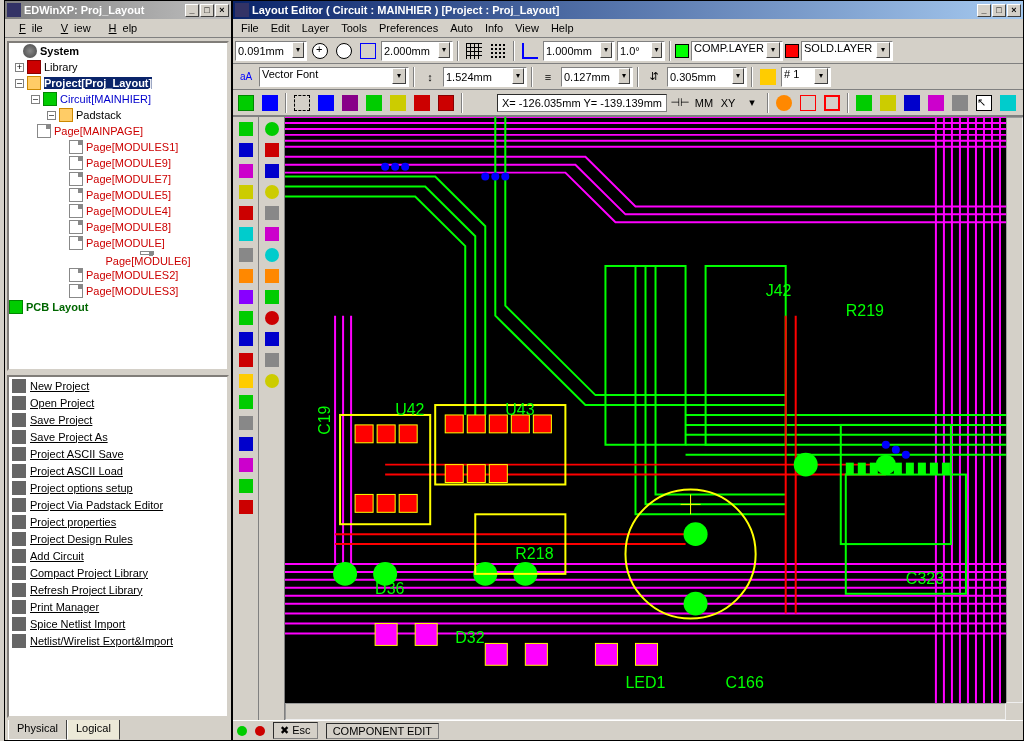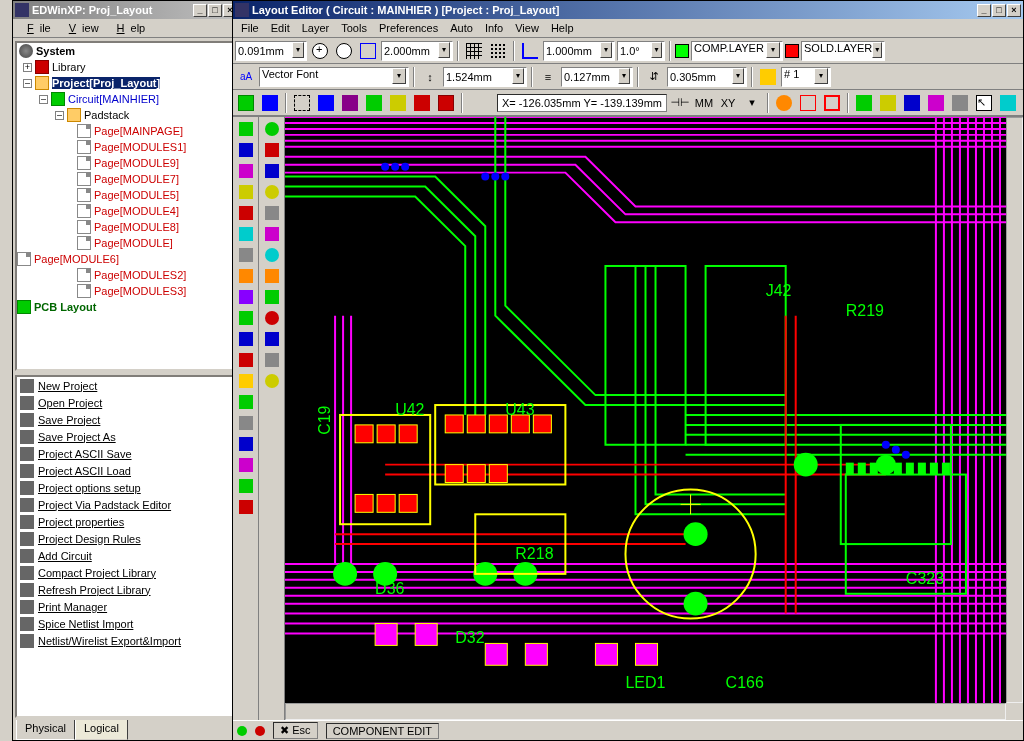--- a/index.html
+++ b/index.html
@@ -20,21 +20,21 @@
 .toolbar-row { height: 26px; background: #d4d0c8; display: flex; align-items: center; padding: 2px; border-bottom: 1px solid #808080; gap: 2px; }
 .tbtn { width: 22px; height: 22px; border: 1px solid transparent; display: flex; align-items: center; justify-content: center; cursor: default; }
 .tbtn .ico { width: 16px; height: 16px; }
 .tsep { width: 2px; height: 20px; border-left: 1px solid #808080; border-right: 1px solid #fff; margin: 0 2px; }
 .combo { height: 20px; border: 1px solid; border-color: #808080 #fff #fff #808080; background: #fff; padding: 0 2px; display: flex; }
 .combo input { border: none; outline: none; width: 100%; font-size: 11px; }
 .combo .arrow { width: 14px; height: 16px; background: #d4d0c8; border: 1px solid; border-color: #fff #404040 #404040 #fff; text-align: center; font-size: 8px; line-height: 14px; }
 .layer-swatch { width: 14px; height: 14px; border: 1px solid #000; }
 
 
-#win-left { left: 12px; top: 0; width: 228px; height: 741px; }
+#win-left { left: 4px; top: 0; width: 228px; height: 741px; }
 #win-left .content { position: absolute; top: 38px; bottom: 20px; left: 0; right: 0; display: flex; flex-direction: column; }
 
 .tree-panel { flex: 0 0 330px; background: #fff; border: 2px inset #d4d0c8; overflow: auto; margin: 2px; }
 .tree-panel .node { display: flex; align-items: center; height: 16px; white-space: nowrap; }
 .tree-panel .exp { width: 9px; height: 9px; border: 1px solid #808080; text-align: center; line-height: 7px; font-size: 9px; margin-right: 3px; background: #fff; cursor: default; }
 .tree-panel .ticon { width: 14px; height: 14px; margin-right: 3px; }
 .tree-panel .label { cursor: default; }
 .tree-panel .label.sel { background: #0a246a; color: #fff; }
 .tree-panel .label.bold { font-weight: bold; }
 .tree-panel .label.red { color: #c00; }
@@ -98,21 +98,21 @@
     </div>
   </div>
   <div class="menubar">
     <span><span class="u">F</span>ile</span>
     <span><span class="u">V</span>iew</span>
     <span><span class="u">H</span>elp</span>
   </div>
 
   <div class="content">
     <div class="tree-panel">
-      <div class="node" style="padding-left:2px">
+      <div class="node" style="padding-left:14px">
         <div class="ticon i-gear"></div>
         <span class="label bold">System</span>
       </div>
       <div class="node" style="padding-left:6px">
         <div class="exp">+</div>
         <div class="ticon i-book"></div>
         <span class="label">Library</span>
       </div>
       <div class="node" style="padding-left:6px">
         <div class="exp">–</div>
@@ -123,21 +123,21 @@
         <div class="exp">–</div>
         <div class="ticon i-comp"></div>
         <span class="label blue">Circuit[MAINHIER]</span>
       </div>
       <div class="node" style="padding-left:38px">
         <div class="exp">–</div>
         <div class="ticon i-folder"></div>
         <span class="label">Padstack</span>
       </div>
       <div id="page-nodes">
-          <div class="node" style="padding-left: 60px;">
+          <div class="node" style="padding-left: 28px;">
             <div class="ticon i-doc"></div>
             <span class="label red">Page[MAINPAGE]</span>
           </div>
           <div class="node" style="padding-left: 60px;">
             <div class="ticon i-doc"></div>
             <span class="label red">Page[MODULES1]</span>
           </div>
           <div class="node" style="padding-left: 60px;">
             <div class="ticon i-doc"></div>
             <span class="label red">Page[MODULE9]</span>
@@ -155,21 +155,21 @@
             <span class="label red">Page[MODULE4]</span>
           </div>
           <div class="node" style="padding-left: 60px;">
             <div class="ticon i-doc"></div>
             <span class="label red">Page[MODULE8]</span>
           </div>
           <div class="node" style="padding-left: 60px;">
             <div class="ticon i-doc"></div>
             <span class="label red">Page[MODULE]</span>
           </div>
-          <div class="node" style="">
+          <div class="node" style="padding-left: 60px; flex-direction: column;">
             <div class="ticon i-doc"></div>
             <span class="label red">Page[MODULE6]</span>
           </div>
           <div class="node" style="padding-left: 60px;">
             <div class="ticon i-doc"></div>
             <span class="label red">Page[MODULES2]</span>
           </div>
           <div class="node" style="padding-left: 60px;">
             <div class="ticon i-doc"></div>
             <span class="label red">Page[MODULES3]</span>
@@ -318,21 +318,21 @@
         <input value="1.0°" style="">
           <div class="arrow">▾</div>
       </div>
       <div class="tsep"></div>
       <div class="layer-swatch" style="background:#0f0"></div>
       <div class="combo" style="width:92px">
         <span>COMP.LAYER</span>
           <div class="arrow" style="margin-left:auto">▾</div>
       </div>
       <div class="layer-swatch" style="background:#f00"></div>
-      <div class="combo" style="width:84px">
+      <div class="combo" style="width:92px">
         <span>SOLD.LAYER</span>
           <div class="arrow" style="margin-left:auto">▾</div>
       </div>
     </div>
 
     <div class="toolbar-row">
       <div class="tbtn">
           <span style="color:#00f;font-size:10px">aA</span>
         </div>
       <div class="combo" style="width:150px">

